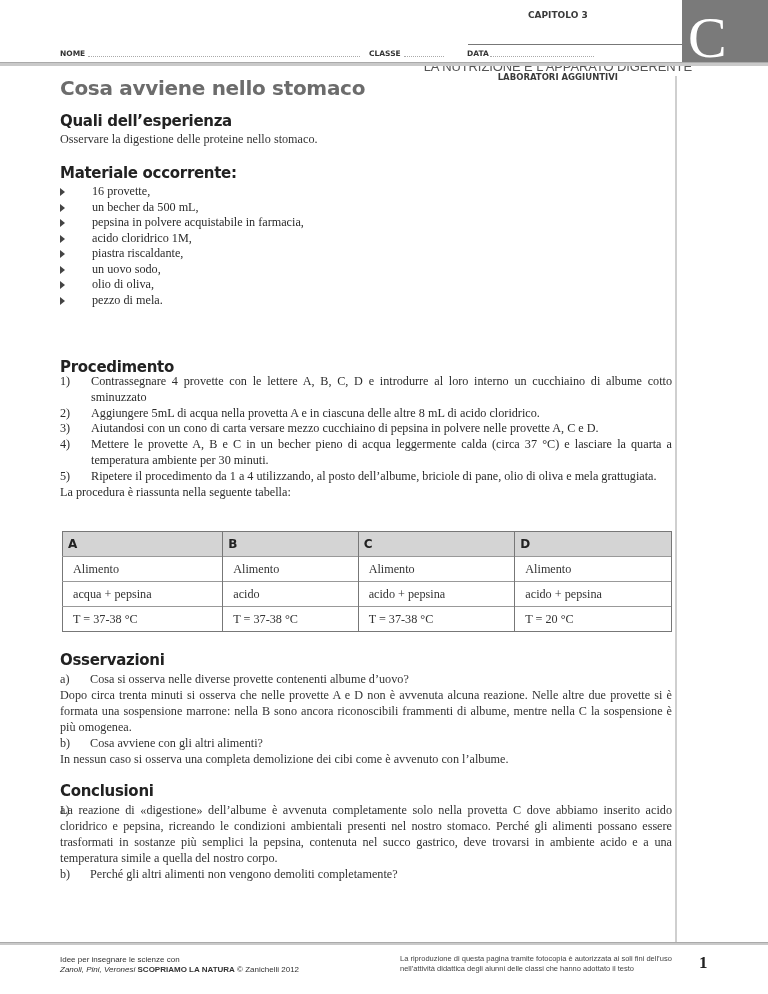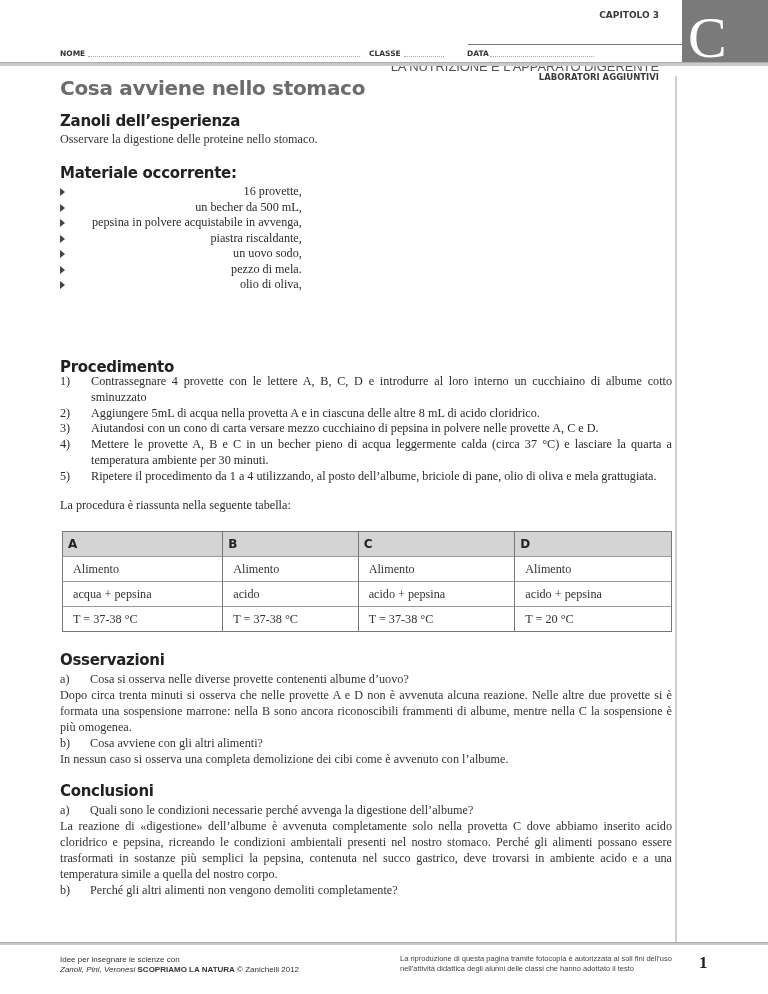--- a/index.html
+++ b/index.html
@@ -1,48 +1,48 @@
 <!DOCTYPE html>
 <html><head>
 <meta charset="utf-8">
 <style>
   * { box-sizing: border-box; margin: 0; padding: 0; }
   html, body { width: 768px; height: 994px; background: #ffffff; overflow: hidden; }
   body { position: relative; font-family: "Liberation Serif", serif; color: #2b2b2b; }
 
   
-  .hdr-right { position: absolute; right: 109px; top: 10px; text-align: right; line-height: 11px; }
+  .hdr-right { position: absolute; right: 76px; top: 10px; text-align: center; line-height: 11px; }
   .hdr-right .cap { font-family: "DejaVu Sans", sans-serif; font-weight: bold; font-size: 9px; color: #3a3a3a; }
   .hdr-right .sub { font-family: "Liberation Sans", sans-serif; font-size: 13px; color: #555; letter-spacing: -0.1px; margin-top: 40px; }
   .hdr-right .lab { font-family: "DejaVu Sans", sans-serif; font-weight: bold; font-size: 8.5px; color: #3a3a3a; }
   .hdr-rule { position: absolute; left: 468px; top: 44px; width: 214px; height: 1px; background: #777; }
 
   .tab-block { position: absolute; left: 682px; top: 0; width: 86px; height: 62px; background: #7a7a7a; }
   .tab-letter { position: absolute; left: 6px; top: 13px; font-family: "Liberation Serif", serif; font-size: 58px; color: #ffffff; line-height: 50px; }
 
   .fields { position: absolute; top: 49px; left: 60px; width: 620px; height: 12px; font-size: 7.5px; }
   .field-lbl { position: absolute; font-family: "DejaVu Sans", sans-serif; font-weight: bold; color: #333; font-size: 7.5px; top: 0; text-align: right; }
   .dots { position: absolute; top: 7px; border-bottom: 1px dotted #aaa; height: 1px; }
 
   .hdr-bar { position: absolute; left: 0; top: 62px; width: 768px; height: 4px; background: #c9c9c9; border-top: 1px solid #aaa; }
   .rail { position: absolute; left: 675px; top: 76px; width: 2px; height: 866px; background: #cfcfcf; }
 
   
   .title { position: absolute; left: 60px; top: 76px; font-family: "DejaVu Sans", sans-serif; font-weight: bold; font-size: 20px; color: #6c6c6c; letter-spacing: -0.3px; }
   .h2 { position: absolute; left: 60px; font-family: "DejaVu Sans", sans-serif; font-weight: bold; font-size: 15px; color: #222; letter-spacing: -0.3px; }
   .p { position: absolute; left: 60px; width: 612px; font-size: 12.2px; line-height: 16px; color: #333; text-align: justify; }
 
-  .mat-list { position: absolute; left: 60px; top: 184px; list-style: none; text-align: right; }
+  .mat-list { position: absolute; left: 60px; top: 184px; list-style: none; }
   .mat-list li { height: 15.5px; font-size: 12.2px; line-height: 15.5px; position: relative; padding-left: 32px; }
   .bullet { position: absolute; left: 0; top: 4px; width: 0; height: 0; border-left: 5px solid #444; border-top: 4px solid transparent; border-bottom: 4px solid transparent; }
 
   .proc { position: absolute; left: 60px; width: 612px; top: 374px; }
   .proc .step { position: relative; padding-left: 31px; font-size: 12.2px; line-height: 15.8px; text-align: justify; }
   .proc .num { position: absolute; left: 0; top: 0; }
-  .proc .after { font-size: 12.2px; line-height: 15.8px; margin-top: 13px; }
+  .proc .after { font-size: 12.2px; line-height: 15.8px; }
 
   table.summary { position: absolute; left: 62px; top: 531px; width: 610px; border-collapse: collapse; border: 1.5px solid #777; }
   table.summary th { background: #d4d4d4; text-align: left; font-family: "DejaVu Sans", sans-serif; font-weight: bold; font-size: 12px; height: 25px; padding-left: 5px; border-right: 1.5px solid #777; color: #222; }
   table.summary td { font-size: 12.2px; height: 25px; padding-left: 10px; border-top: 1.5px solid #999; border-right: 1.5px solid #777; color: #333; }
 
   .qa { position: absolute; left: 60px; width: 612px; font-size: 12.2px; line-height: 16px; text-align: justify; color: #333; }
   .q { position: relative; padding-left: 30px; }
   .q .num { position: absolute; left: 0; }
 
   
@@ -72,32 +72,33 @@
   <span class="field-lbl" style="left:309px">CLASSE</span>
   <span class="dots" style="left:344px; width:40px"></span>
   <span class="field-lbl" style="left:407px">DATA</span>
   <span class="dots" style="left:430px; width:104px"></span>
 </div>
 <div class="hdr-bar"></div>
 <div class="rail"></div>
 
 <h1 class="title">Cosa avviene nello stomaco</h1>
 
-<h2 class="h2" style="top:112px">Zanoli dell’esperienza</h2>
+<h2 class="h2" style="top:112px">Quali dell’esperienza</h2>
 <p class="p" style="top:131px">Osservare la digestione delle proteine nello stomaco.</p>
 
 <h2 class="h2" style="top:164px">Materiale occorrente:</h2>
 <ul class="mat-list">
   <li><span class="bullet"></span><span>16 provette,</span></li>
   <li><span class="bullet"></span><span>un becher da 500 mL,</span></li>
-  <li><span class="bullet"></span><span>pepsina in polvere acquistabile in avvenga,</span></li>
+  <li><span class="bullet"></span><span>pepsina in polvere acquistabile in farmacia,</span></li>
+  <li><span class="bullet"></span><span>acido cloridrico 1M,</span></li>
   <li><span class="bullet"></span><span>piastra riscaldante,</span></li>
   <li><span class="bullet"></span><span>un uovo sodo,</span></li>
+  <li><span class="bullet"></span><span>olio di oliva,</span></li>
   <li><span class="bullet"></span><span>pezzo di mela.</span></li>
-  <li><span class="bullet"></span><span>olio di oliva,</span></li>
 </ul>
 
 <h2 class="h2" style="top:358px">Procedimento</h2>
 <div class="proc">
   <div class="step"><span class="num">1)</span><span>Contrassegnare 4 provette con le lettere A, B, C, D e introdurre al loro interno un cucchiaino di al­bume cotto sminuzzato</span></div>
   <div class="step"><span class="num">2)</span><span>Aggiungere 5mL di acqua nella provetta A e in ciascuna delle altre 8 mL di acido cloridrico.</span></div>
   <div class="step"><span class="num">3)</span><span>Aiutandosi con un cono di carta versare mezzo cucchiaino di pepsina in polvere nelle provette A, C e D.</span></div>
   <div class="step"><span class="num">4)</span><span>Mettere le provette A, B e C in un becher pieno di acqua leggermente calda (circa 37 °C) e  lasciare la quarta a temperatura ambiente per 30 minuti.</span></div>
   <div class="step"><span class="num">5)</span><span>Ripetere il procedimento da 1 a 4 utilizzando, al posto dell’albume, briciole di pane, olio di oliva e mela grattugiata.</span></div>
   <div class="after">La procedura è riassunta nella seguente tabella:</div>
@@ -135,21 +136,21 @@
 <h2 class="h2" style="top:651px">Osservazioni</h2>
 <div class="qa" style="top:671px">
   <div class="q"><span class="num">a)</span><span>Cosa si osserva nelle diverse provette contenenti albume d’uovo?</span></div>
   <div>Dopo circa trenta minuti si osserva che nelle provette A e D non è avvenuta alcuna reazione. Nelle altre due provette si è formata una sospensione marrone: nella B sono ancora riconoscibili frammenti di albu­me, mentre nella C la sospensione è più omogenea.</div>
   <div class="q"><span class="num">b)</span><span>Cosa avviene con gli altri alimenti?</span></div>
   <div>In nessun caso si osserva una completa demolizione dei cibi come è avvenuto con l’albume.</div>
 </div>
 
 <h2 class="h2" style="top:782px">Conclusioni</h2>
 <div class="qa" style="top:802px">
-  <div class="q"><span class="num">a)</span><span>Quali sono le condizioni necessarie perché avvenga la digestione dell’albume?</span></div>
+  <div class="q"><span class="num">a)</span></div>
   <div>La reazione di «digestione» dell’albume è avvenuta completamente solo nella provetta C dove abbiamo inserito acido cloridrico e pepsina, ricreando le condizioni ambientali presenti nel nostro stomaco. Perché gli alimenti possano essere trasformati in sostanze più semplici la pepsina, contenuta nel succo gastrico, deve trovarsi in ambiente acido e a una temperatura simile a quella del nostro corpo.</div>
   <div class="q"><span class="num">b)</span><span>Perché gli altri alimenti non vengono demoliti completamente?</span></div>
 </div>
 
 <div class="foot-bar"></div>
 <div class="foot-left">
   <div>Idee per insegnare le scienze con</div>
   <div><em>Zanoli, Pini, Veronesi</em> <b>SCOPRIAMO LA NATURA</b> <span>© Zanichelli 2012</span></div>
 </div>
 <div class="foot-mid">La riproduzione di questa pagina tramite fotocopia è autorizzata ai soli fini dell’uso nell’attività didattica degli alunni delle classi che hanno adottato il testo</div>

